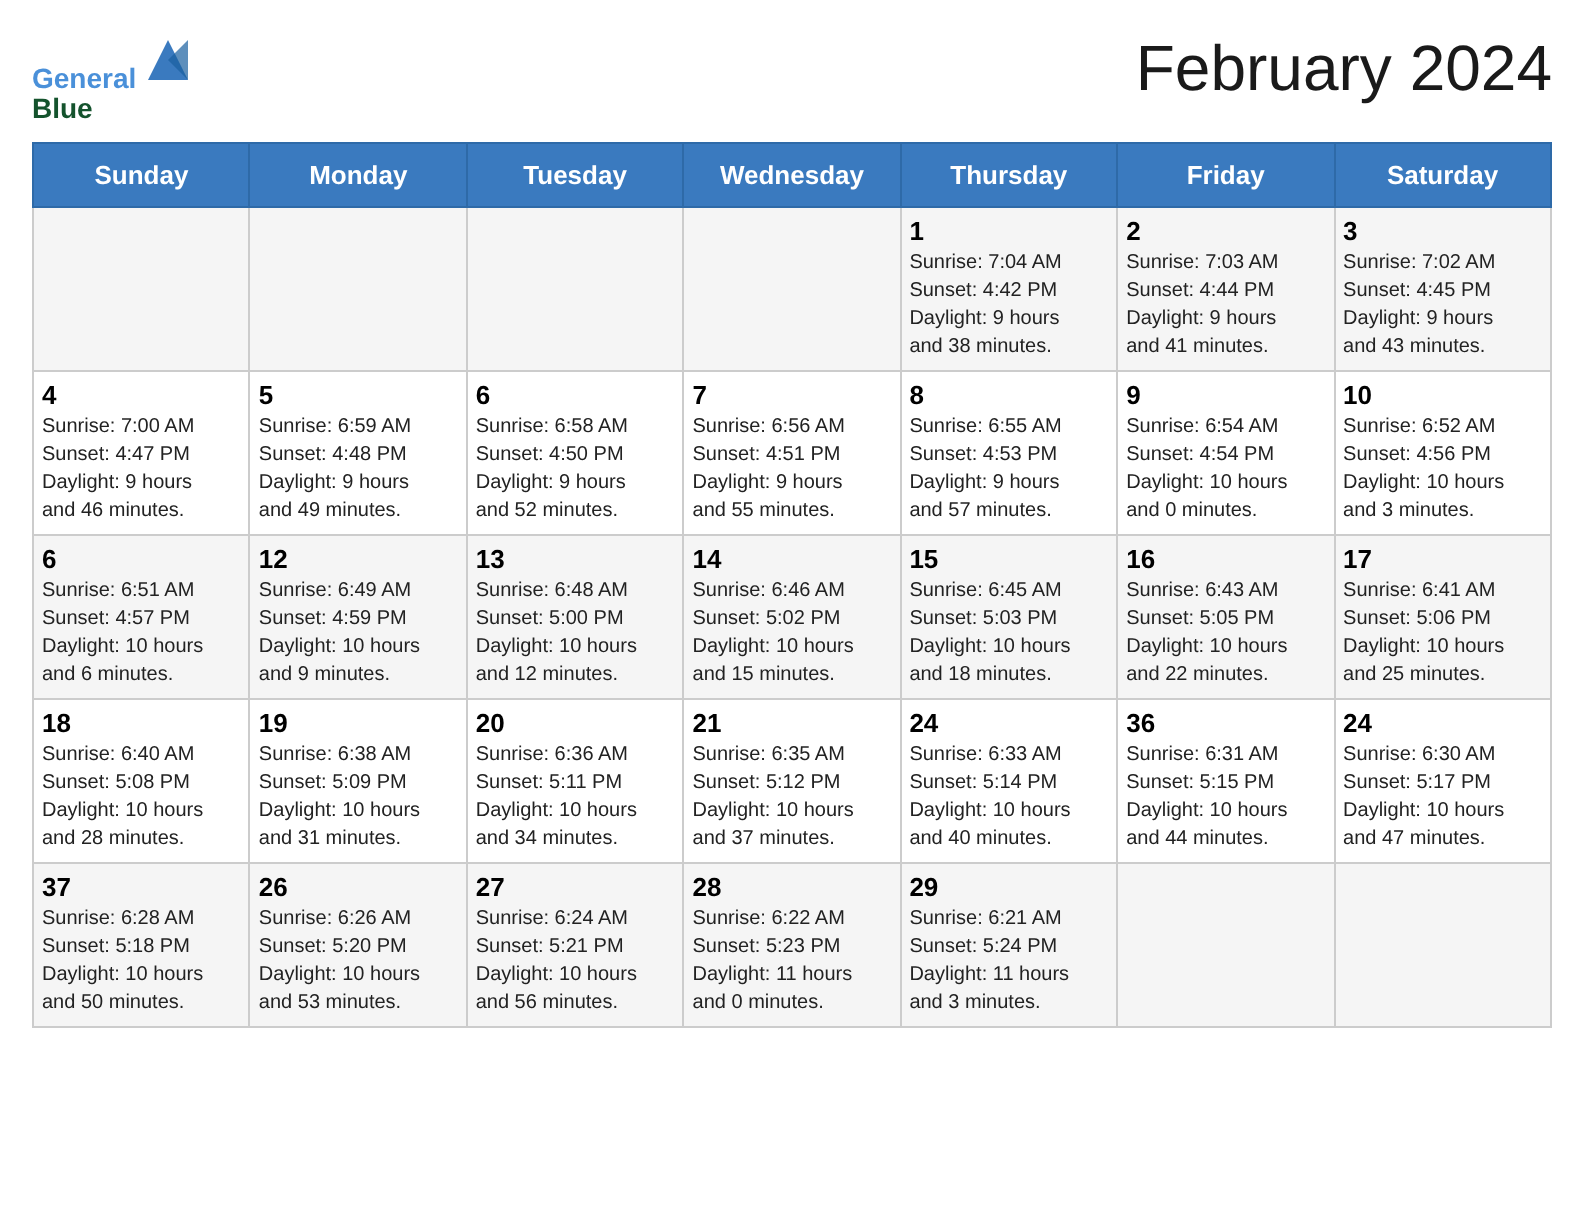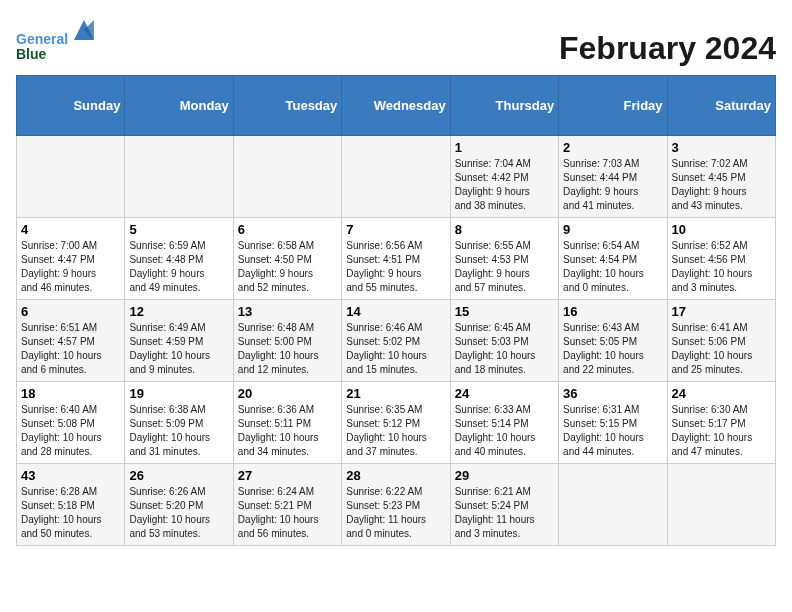--- a/index.html
+++ b/index.html
@@ -32,39 +32,38 @@
     .logo-icon {
       width: 28px;
       height: 28px;
       margin-left: 2px;
     }
     .title-area {
       text-align: right;
     }
     .month-title {
       font-size: 32px;
-      font-weight: bold;
+      font-weight: normal;
       color: #1a1a1a;
-      margin-top: 14px;
     }
     .location-title {
       font-size: 16px;
       color: #333;
       font-weight: bold;
     }
     table {
       width: 100%;
       border-collapse: collapse;
       font-size: 11px;
     }
     thead th {
       background-color: #3a7abf;
       color: #fff;
-      padding: 22px 4px;
-      text-align: right;
+      padding: 8px 4px;
+      text-align: center;
       font-size: 13px;
       font-weight: bold;
       border: 1px solid #2e6aa8;
     }
     tbody td {
       border: 1px solid #ccc;
       vertical-align: top;
       padding: 4px;
       width: calc(100% / 7);
       min-height: 70px;
@@ -227,21 +226,21 @@
           <span class="day-number">36</span>
           <div class="day-info">Sunrise: 6:31 AM<br>Sunset: 5:15 PM<br>Daylight: 10 hours<br>and 44 minutes.</div>
         </td>
         <td>
           <span class="day-number">24</span>
           <div class="day-info">Sunrise: 6:30 AM<br>Sunset: 5:17 PM<br>Daylight: 10 hours<br>and 47 minutes.</div>
         </td>
       </tr>
       <tr>
         <td>
-          <span class="day-number">43</span>
+          <span class="day-number">37</span>
           <div class="day-info">Sunrise: 6:28 AM<br>Sunset: 5:18 PM<br>Daylight: 10 hours<br>and 50 minutes.</div>
         </td>
         <td>
           <span class="day-number">26</span>
           <div class="day-info">Sunrise: 6:26 AM<br>Sunset: 5:20 PM<br>Daylight: 10 hours<br>and 53 minutes.</div>
         </td>
         <td>
           <span class="day-number">27</span>
           <div class="day-info">Sunrise: 6:24 AM<br>Sunset: 5:21 PM<br>Daylight: 10 hours<br>and 56 minutes.</div>
         </td>

